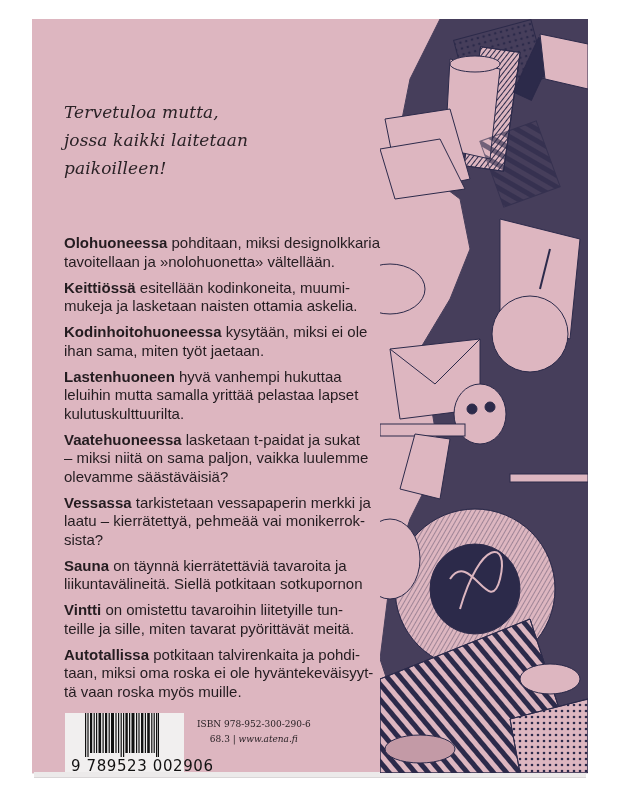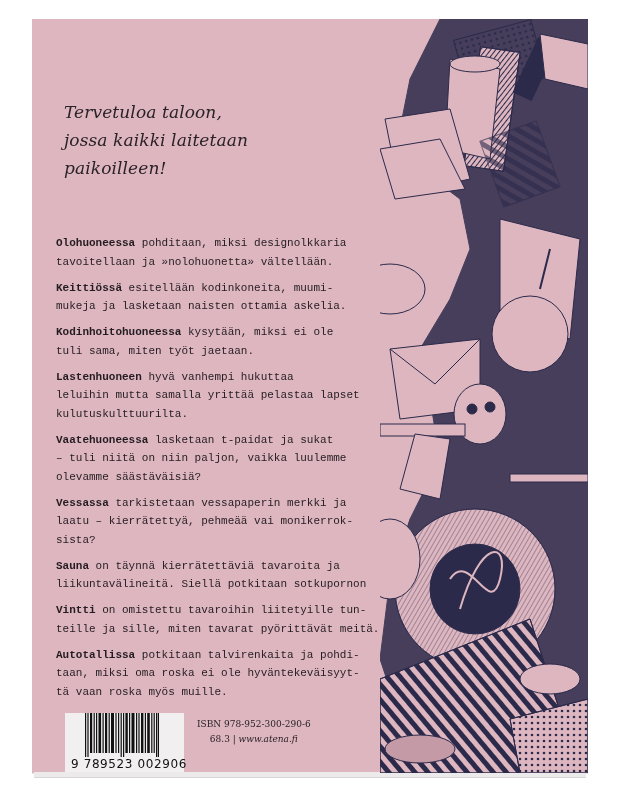--- a/index.html
+++ b/index.html
@@ -16,79 +16,79 @@
     position:absolute; left:34px; top:772px; width:552px; height:5px;
     background:#eceaea; border-bottom:1px solid #d9d6d7;
   }
   .tagline {
     position:absolute; left:64px; top:98px; width:300px;
     font-family:"DejaVu Serif", serif; font-style:italic;
     font-size:17px; line-height:28px; color:#2a2226; letter-spacing:0.1px;
   }
   .tagline span { display:block; white-space:nowrap; }
   .rooms {
-    position:absolute; left:56px; top:234px; width:300px;
-    font-family:Liberation Mono, monospace; font-size:11px; line-height:18.5px; color:#241c20;
+    position:absolute; left:64px; top:234px; width:300px;
+    font-family:Liberation Sans, sans-serif; font-size:15px; line-height:18.5px; color:#241c20;
   }
   .room { margin:0 0 7.5px 0; }
   .room .line { display:block; white-space:nowrap; }
   .room b { font-weight:bold; }
   .barcode-box {
     position:absolute; left:65px; top:713px; width:119px; height:59px; background:#f1efef;
   }
   .bars {
     position:absolute; left:20px; top:0; width:74px; height:44px;
   }
   .barcode-digits {
     position:absolute; left:6px; top:44px; font-family:"DejaVu Sans", sans-serif;
-    font-size:12px; color:#111; letter-spacing:0.6px; white-space:nowrap;
+    font-size:15px; color:#111; letter-spacing:0.6px; white-space:nowrap;
   }
   .imprint {
     position:absolute; left:197px; top:717px;
     font-family:"DejaVu Serif", serif; font-size:9px; line-height:15px; color:#2a2226;text-align:center;
   }
   .imprint span.line { display:block; white-space:nowrap; }
   .imprint i { font-style:italic; }
   .illustration {
     position:absolute; left:380px; top:19px; width:208px; height:754px;
   }
 </style>
 </head>
 <body>
 
 <div class="book"></div>
 <div class="book-edge"></div>
 
 <div class="tagline">
-  <span>Tervetuloa taloon,</span>
+  <span>Tervetuloa mutta,</span>
   <span>jossa kaikki laitetaan</span>
   <span>paikoilleen!</span>
 </div>
 
 <div class="rooms">
   <div class="room">
     <span class="line"><b>Olohuoneessa</b><span> pohditaan, miksi designolkkaria</span></span>
     <span class="line">tavoitellaan ja »nolohuonetta» vältellään.</span>
   </div>
   <div class="room">
     <span class="line"><b>Keittiössä</b><span> esitellään kodinkoneita, muumi-</span></span>
     <span class="line">mukeja ja lasketaan naisten ottamia askelia.</span>
   </div>
   <div class="room">
     <span class="line"><b>Kodinhoitohuoneessa</b><span> kysytään, miksi ei ole</span></span>
-    <span class="line">tuli sama, miten työt jaetaan.</span>
+    <span class="line">ihan sama, miten työt jaetaan.</span>
   </div>
   <div class="room">
     <span class="line"><b>Lastenhuoneen</b><span> hyvä vanhempi hukuttaa</span></span>
     <span class="line">leluihin mutta samalla yrittää pelastaa lapset</span>
     <span class="line">kulutuskulttuurilta.</span>
   </div>
   <div class="room">
     <span class="line"><b>Vaatehuoneessa</b><span> lasketaan t-paidat ja sukat</span></span>
-    <span class="line">– tuli niitä on niin paljon, vaikka luulemme</span>
+    <span class="line">– miksi niitä on sama paljon, vaikka luulemme</span>
     <span class="line">olevamme säästäväisiä?</span>
   </div>
   <div class="room">
     <span class="line"><b>Vessassa</b><span> tarkistetaan vessapaperin merkki ja</span></span>
     <span class="line">laatu – kierrätettyä, pehmeää vai monikerrok-</span>
     <span class="line">sista?</span>
   </div>
   <div class="room">
     <span class="line"><b>Sauna</b><span> on täynnä kierrätettäviä tavaroita ja</span></span>
     <span class="line">liikuntavälineitä. Siellä potkitaan sotkupornon</span>

